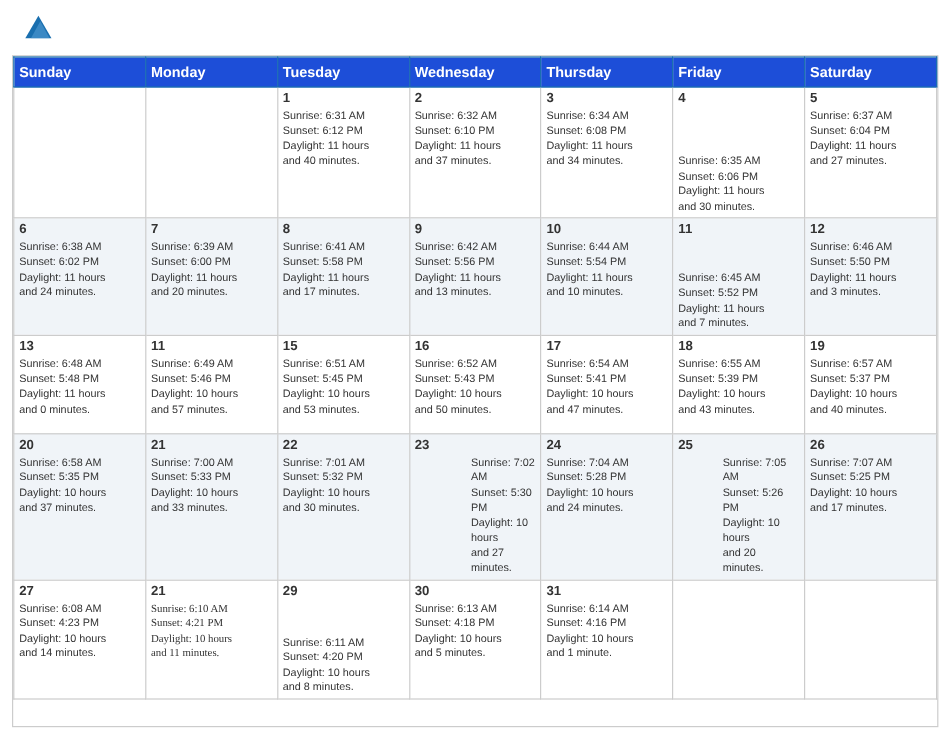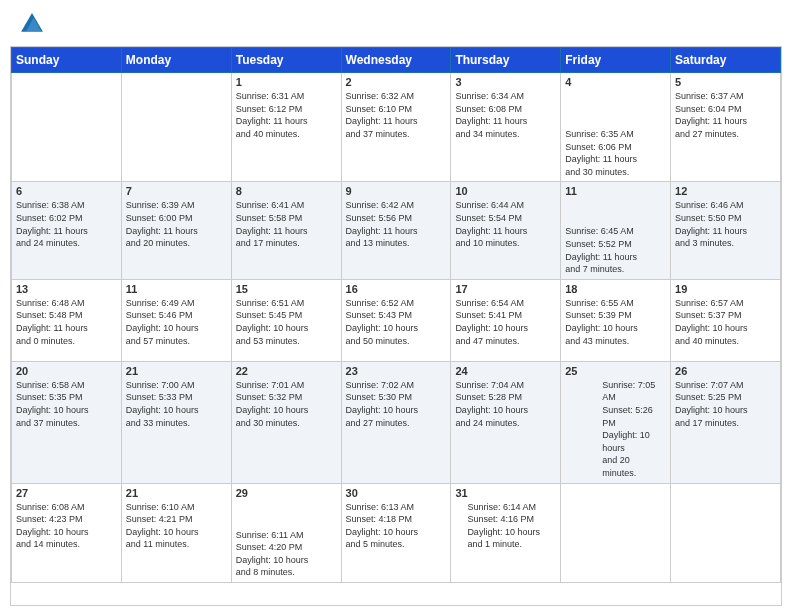--- a/index.html
+++ b/index.html
@@ -293,21 +293,21 @@
             </td>
             <td>
               <span class="day-num">22</span>
               <div class="day-info" style="white-space: pre-line;">Sunrise: 7:01 AM
 Sunset: 5:32 PM
 Daylight: 10 hours
 and 30 minutes.</div>
             </td>
             <td>
               <span class="day-num">23</span>
-              <div class="day-info" style="white-space: pre-line;">Sunrise: 7:02 AM
+              <div class="day-info" style="white-space: pre-line; margin-left: 47px;">Sunrise: 7:02 AM
 Sunset: 5:30 PM
 Daylight: 10 hours
 and 27 minutes.</div>
             </td>
             <td>
               <span class="day-num">24</span>
               <div class="day-info" style="white-space: pre-line;">Sunrise: 7:04 AM
 Sunset: 5:28 PM
 Daylight: 10 hours
 and 24 minutes.</div>
@@ -330,42 +330,42 @@
           <tr>
             <td>
               <span class="day-num">27</span>
               <div class="day-info" style="white-space: pre-line;">Sunrise: 6:08 AM
 Sunset: 4:23 PM
 Daylight: 10 hours
 and 14 minutes.</div>
             </td>
             <td>
               <span class="day-num">21</span>
-              <div class="day-info" style="white-space: pre-line;">Sunrise: 6:10 AM
+              <div class="day-info" style="white-space: pre-line; font-family: Liberation Serif, serif;">Sunrise: 6:10 AM
 Sunset: 4:21 PM
 Daylight: 10 hours
 and 11 minutes.</div>
             </td>
             <td>
               <span class="day-num">29</span>
               <div class="day-info" style="white-space: pre-line; margin-top: 30px;">Sunrise: 6:11 AM
 Sunset: 4:20 PM
 Daylight: 10 hours
 and 8 minutes.</div>
             </td>
             <td>
               <span class="day-num">30</span>
               <div class="day-info" style="white-space: pre-line;">Sunrise: 6:13 AM
 Sunset: 4:18 PM
 Daylight: 10 hours
 and 5 minutes.</div>
             </td>
             <td>
               <span class="day-num">31</span>
-              <div class="day-info" style="white-space: pre-line; margin-left: 12px;">Sunrise: 6:14 AM
+              <div class="day-info" style="white-space: pre-line;">Sunrise: 6:14 AM
 Sunset: 4:16 PM
 Daylight: 10 hours
 and 1 minute.</div>
             </td>
             <td class="empty"></td>
             <td class="empty"></td>
           </tr>
         </tbody>
     </table>
   </div>

